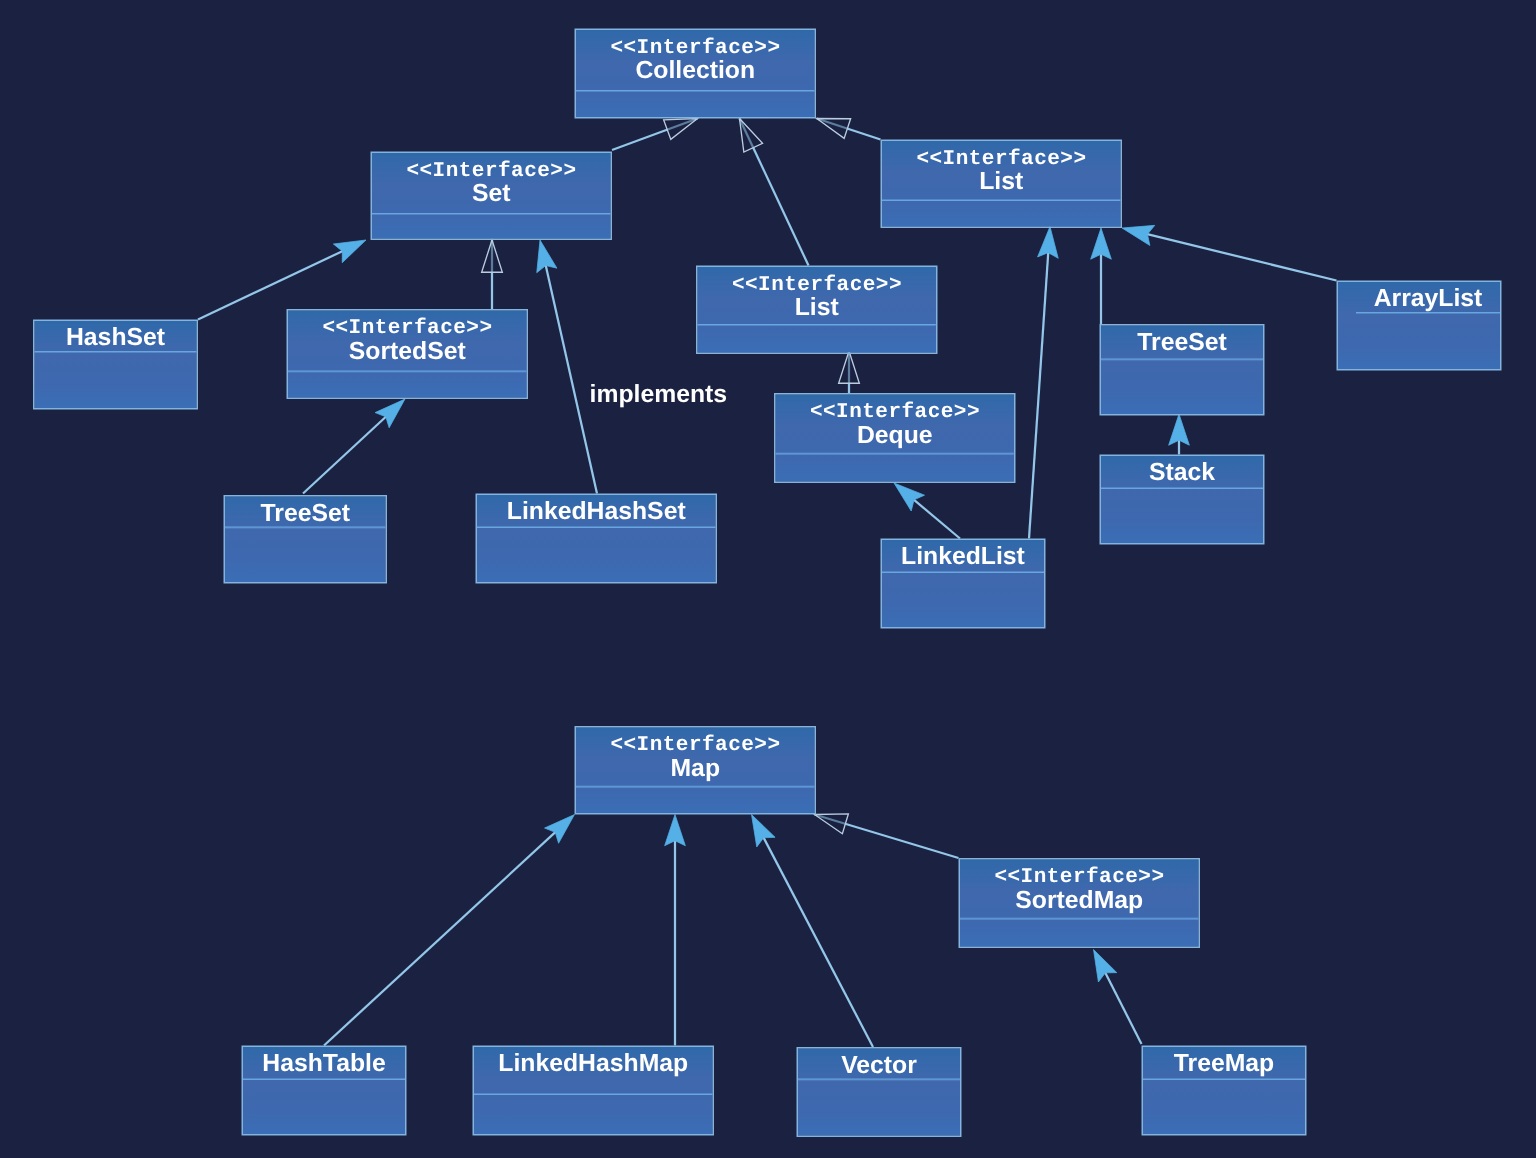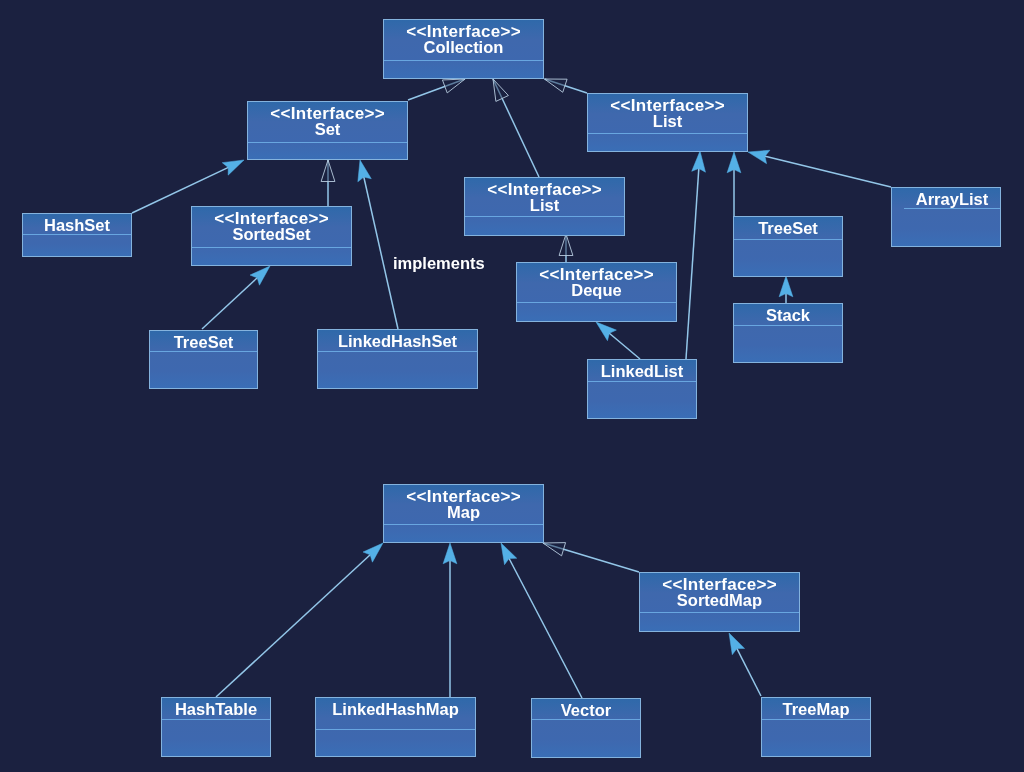--- a/index.html
+++ b/index.html
@@ -21,21 +21,21 @@
   }
   .node .hdr{
     box-sizing:border-box;
     border-bottom:1px solid #68a6e0;
     text-align:center;
     font-weight:bold;
     white-space:nowrap;
     transform:translateZ(0);
   }
   .node .body{box-sizing:border-box;}
-  .node .stereo{font-size:17px;line-height:14.5px;letter-spacing:0.32px;text-indent:0.32px;transform:translateZ(0);}
+  .node .stereo{font-size:14px;line-height:14.5px;letter-spacing:0.32px;text-indent:0.32px;transform:translateZ(0);font-family:Liberation Mono, monospace;}
   .node .nm{font-size:16.5px;line-height:14.5px;transform:translateZ(0);}
   .iface .hdr{padding-top:5px;}
   .cls .hdr{padding-top:4px;}
   .lbl{
     position:absolute;
     color:#ffffff;
     font-weight:bold;
     font-size:16.5px;
     line-height:16px;
     white-space:nowrap;
@@ -156,21 +156,21 @@
         </div>
         <div class="body"></div>
       </div>
       <div class="node iface" style="left: 191px; top: 206px; width: 161px; height: 60px;">
         <div class="hdr" style="height: 41px;">
           <div class="stereo">&lt;&lt;Interface&gt;&gt;</div>
           <div class="nm">SortedSet</div>
         </div>
         <div class="body"></div>
       </div>
-      <div class="node cls" style="left: 22px; top: 213px; width: 110px; height: 44px;">
+      <div class="node cls" style="left: 22px; top: 213px; width: 110px; height: 60px;">
         <div class="hdr" style="height: 21px;">
           <div class="nm">HashSet</div>
         </div>
         <div class="body"></div>
       </div>
       <div class="node cls" style="left: 149px; top: 330px; width: 109px; height: 59px;">
         <div class="hdr" style="height: 21px;">
           <div class="nm">TreeSet</div>
         </div>
         <div class="body"></div>

